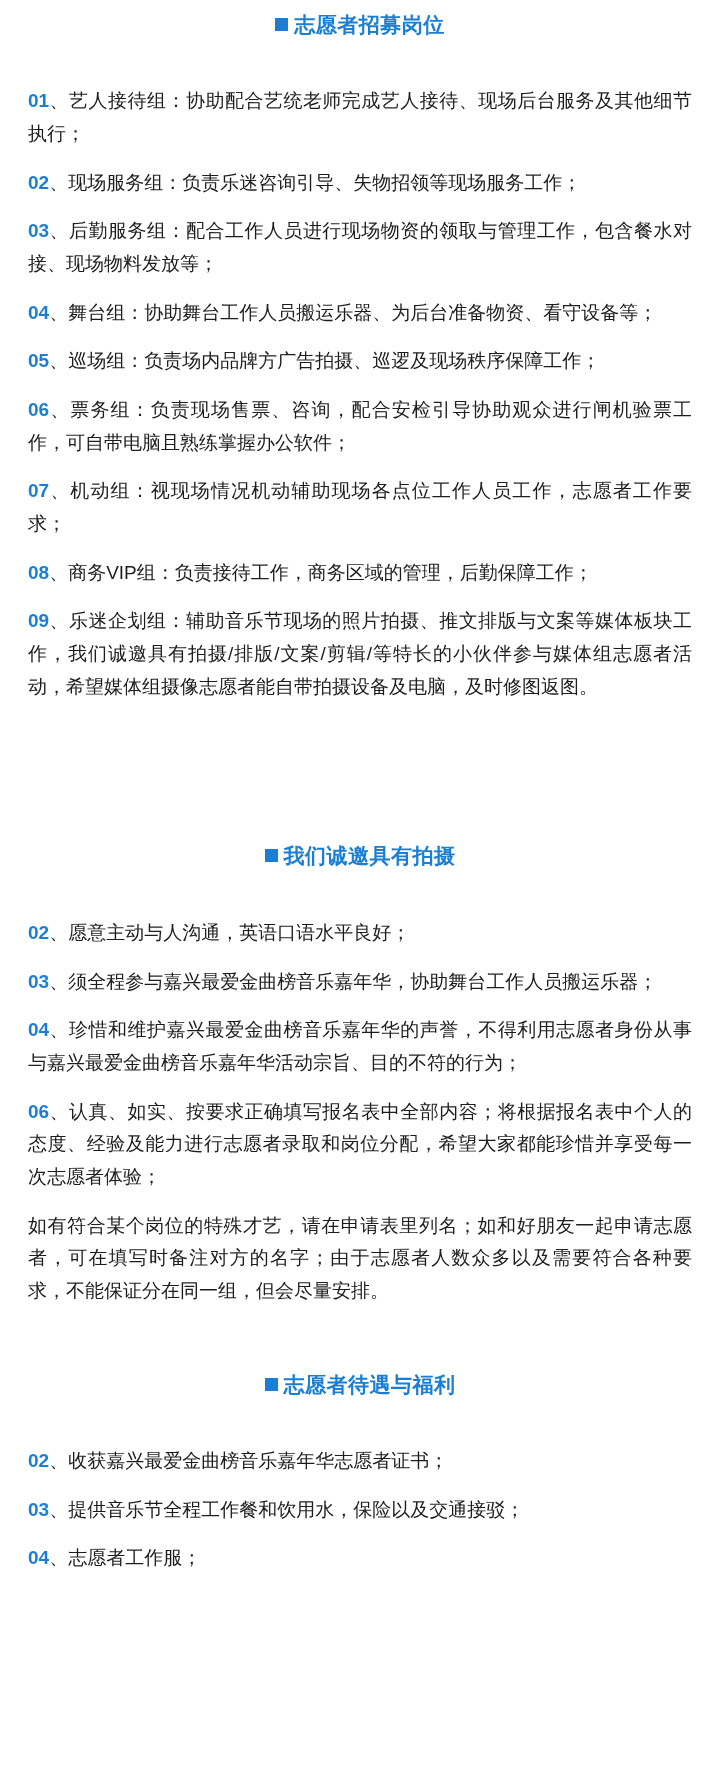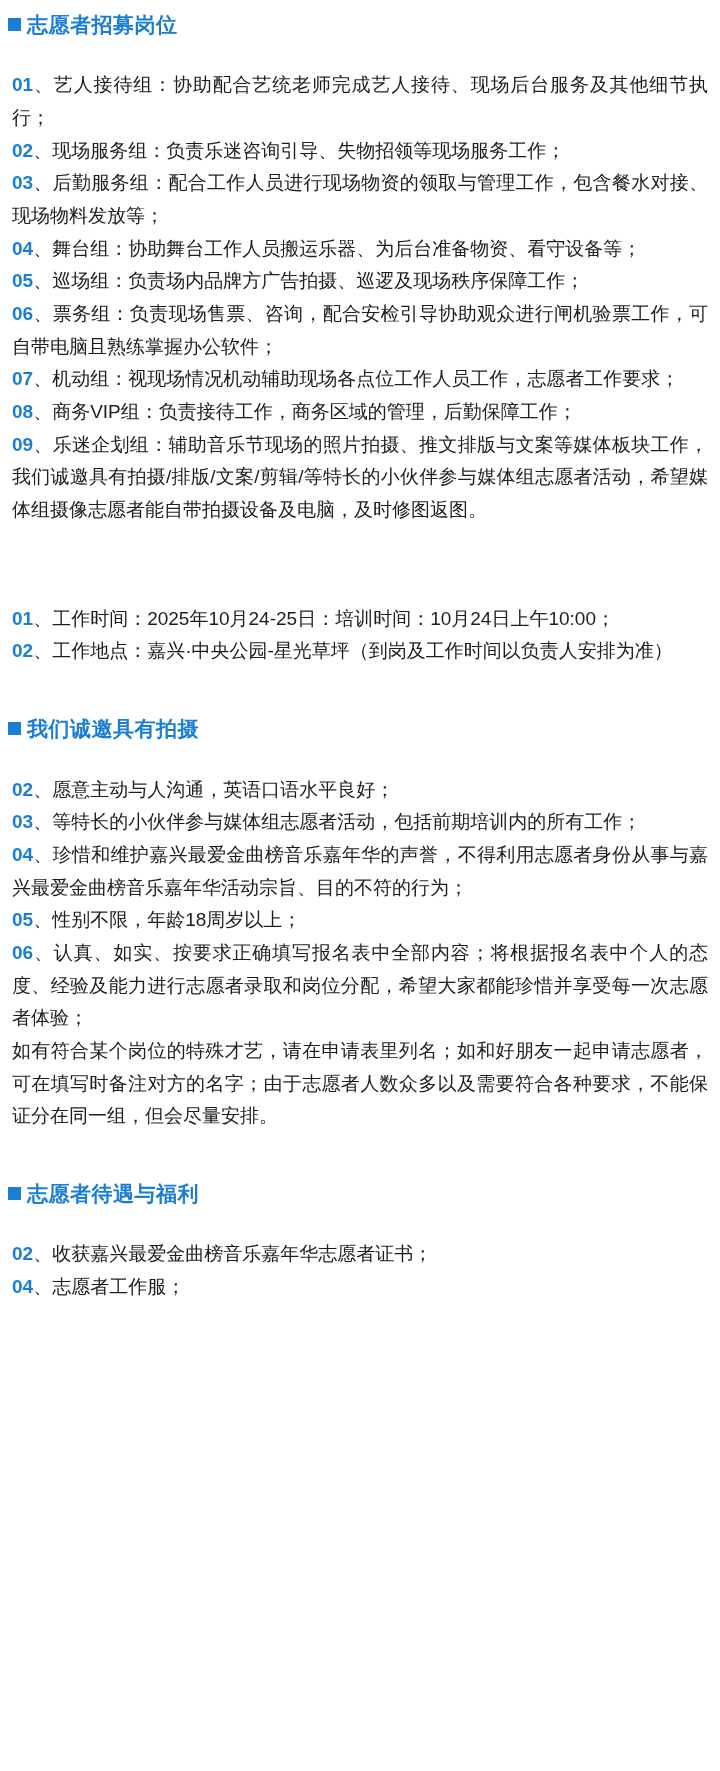--- a/index.html
+++ b/index.html
@@ -15,20 +15,21 @@
   }
   .page {
     width: 720px;
     box-sizing: border-box;
     padding: 0 8px 28px 8px;
   }
   .section {
     margin: 0;
   }
   .section-heading {
+    text-align: center;
     color: #1a7fd4;
     font-size: 21px;
     font-weight: bold;
     letter-spacing: 0.5px;
     line-height: 1.4;
   }
   .heading-mark {
     display: inline-block;
     width: 13px;
     height: 13px;
@@ -36,21 +37,21 @@
     margin-right: 6px;
     vertical-align: 1px;
   }
   .section-body {
     padding: 0 4px;
   }
   .item {
     font-size: 19px;
     line-height: 1.72;
     color: #1d1d1d;
-    margin: 0;
+    margin: 16px;
     text-align: justify;
     text-justify: inter-ideograph;
   }
   .num {
     color: #1a7fd4;
     font-weight: bold;
     font-family: "Liberation Sans", "DejaVu Sans", sans-serif;
   }
   .gap-lg { height: 46px; }
   .gap-md { height: 30px; }
@@ -73,41 +74,37 @@
           <p class="item"><span class="num">05</span><span>、</span><span>巡场组：负责场内品牌方广告拍摄、巡逻及现场秩序保障工作；</span></p>
           <p class="item"><span class="num">06</span><span>、</span><span>票务组：负责现场售票、咨询，配合安检引导协助观众进行闸机验票工作，可自带电脑且熟练掌握办公软件；</span></p>
           <p class="item"><span class="num">07</span><span>、</span><span>机动组：视现场情况机动辅助现场各点位工作人员工作，志愿者工作要求；</span></p>
           <p class="item"><span class="num">08</span><span>、</span><span>商务VIP组：负责接待工作，商务区域的管理，后勤保障工作；</span></p>
           <p class="item"><span class="num">09</span><span>、</span><span>乐迷企划组：辅助音乐节现场的照片拍摄、推文排版与文案等媒体板块工作，我们诚邀具有拍摄/排版/文案/剪辑/等特长的小伙伴参与媒体组志愿者活动，希望媒体组摄像志愿者能自带拍摄设备及电脑，及时修图返图。</span></p>
         </div>
         <div class="gap-lg"></div>
       </div>
       <div class="section">
         <div class="gap-md"></div>
-        <div class="section-body">
-          <p class="item"><span class="num">01</span><span>、</span><span>工作时间：2025年10月24-25日：培训时间：10月24日上午10:00；</span></p>
-          <p class="item"><span class="num">02</span><span>、</span><span>工作地点：嘉兴·中央公园-星光草坪（到岗及工作时间以负责人安排为准）</span></p>
-        </div>
         <div class="gap-lg"></div>
       </div>
       <div class="section">
         <div class="section-heading"><span class="heading-mark"></span><span>我们诚邀具有拍摄</span></div>
         <div class="gap-md"></div>
         <div class="section-body">
           <p class="item"><span class="num">02</span><span>、</span><span>愿意主动与人沟通，英语口语水平良好；</span></p>
-          <p class="item"><span class="num">03</span><span>、</span><span>等特长的小伙伴参与媒体组志愿者活动，包括前期培训内的所有工作；</span></p>
+          <p class="item"><span class="num">03</span><span>、</span><span>须全程参与嘉兴最爱金曲榜音乐嘉年华，协助舞台工作人员搬运乐器；</span></p>
           <p class="item"><span class="num">04</span><span>、</span><span>珍惜和维护嘉兴最爱金曲榜音乐嘉年华的声誉，不得利用志愿者身份从事与嘉兴最爱金曲榜音乐嘉年华活动宗旨、目的不符的行为；</span></p>
-          <p class="item"><span class="num">05</span><span>、</span><span>性别不限，年龄18周岁以上；</span></p>
           <p class="item"><span class="num">06</span><span>、</span><span>认真、如实、按要求正确填写报名表中全部内容；将根据报名表中个人的态度、经验及能力进行志愿者录取和岗位分配，希望大家都能珍惜并享受每一次志愿者体验；</span></p>
           <p class="item"><span>如有符合某个岗位的特殊才艺，请在申请表里列名；如和好朋友一起申请志愿者，可在填写时备注对方的名字；由于志愿者人数众多以及需要符合各种要求，不能保证分在同一组，但会尽量安排。</span></p>
         </div>
         <div class="gap-lg"></div>
       </div>
       <div class="section">
         <div class="section-heading"><span class="heading-mark"></span><span>志愿者待遇与福利</span></div>
         <div class="gap-md"></div>
         <div class="section-body">
           <p class="item"><span class="num">02</span><span>、</span><span>收获嘉兴最爱金曲榜音乐嘉年华志愿者证书；</span></p>
+          <p class="item"><span class="num">03</span><span>、</span><span>提供音乐节全程工作餐和饮用水，保险以及交通接驳；</span></p>
           <p class="item"><span class="num">04</span><span>、</span><span>志愿者工作服；</span></p>
         </div>
       </div>
     </div>
 </div>
 
 </body></html>

